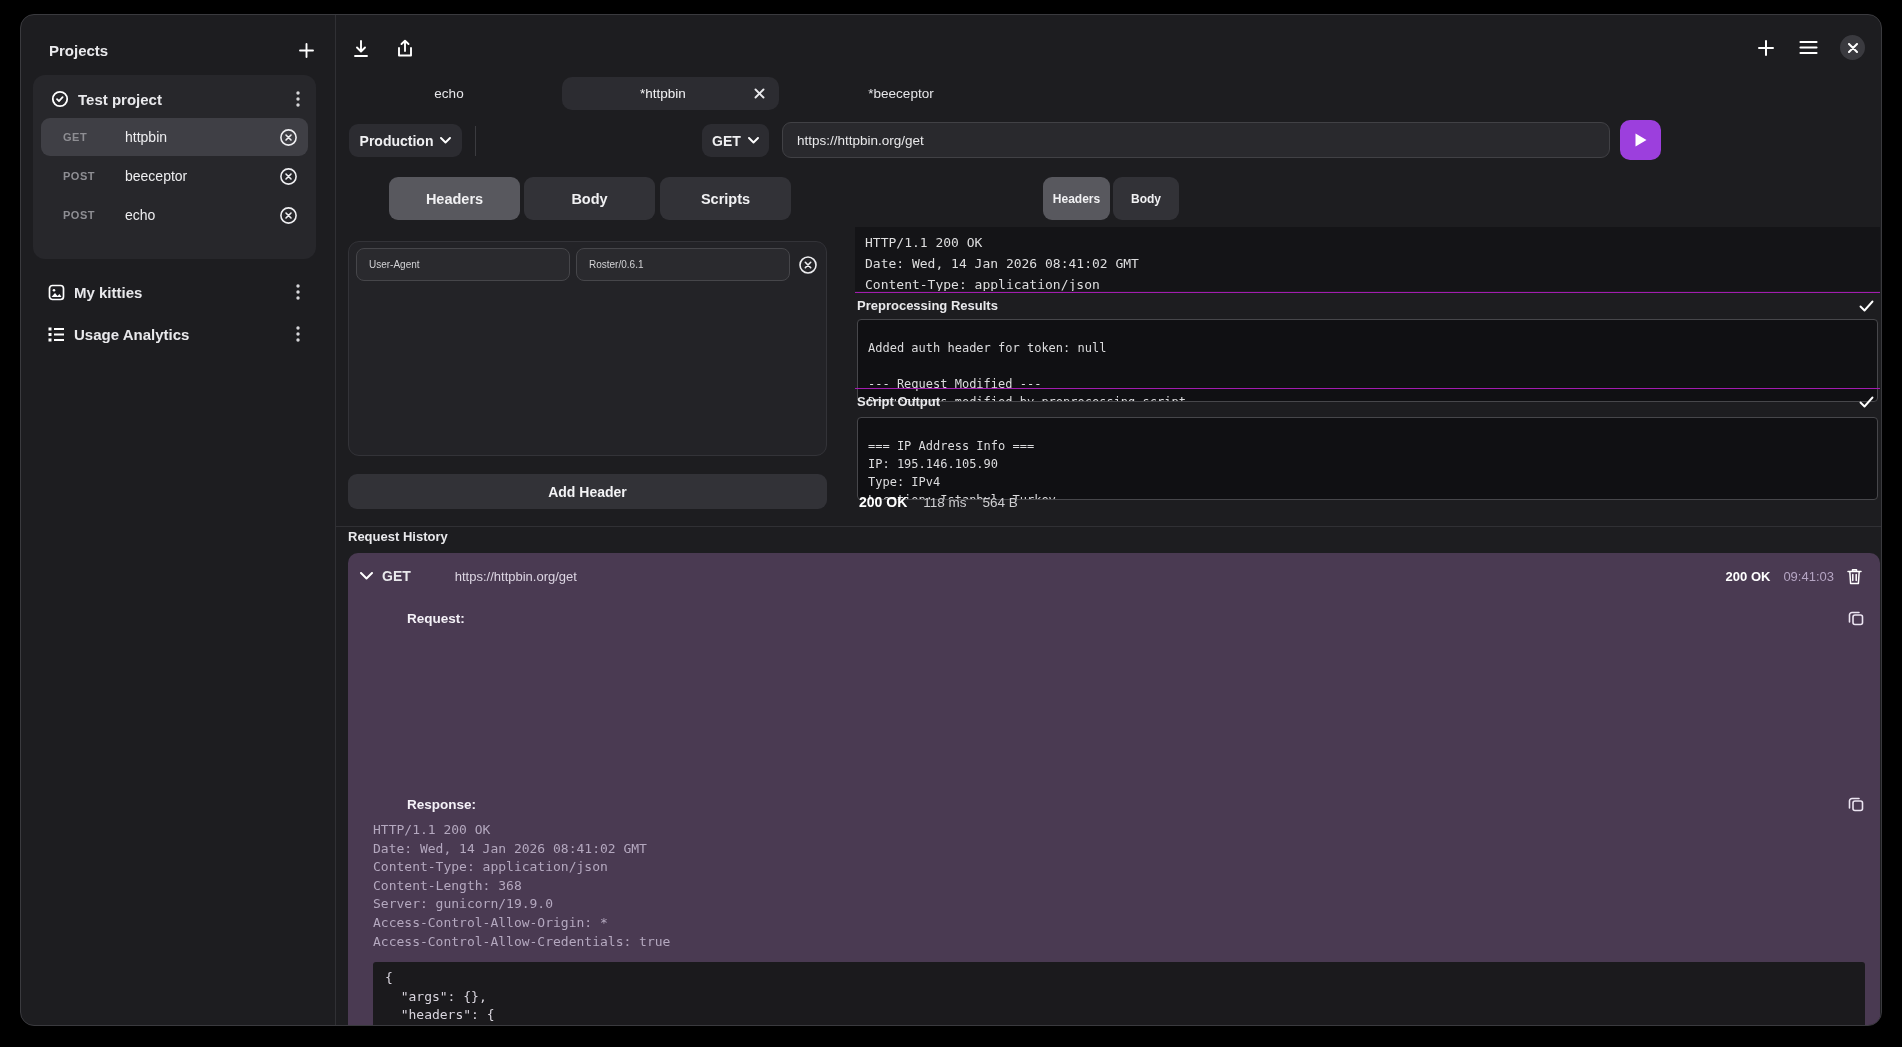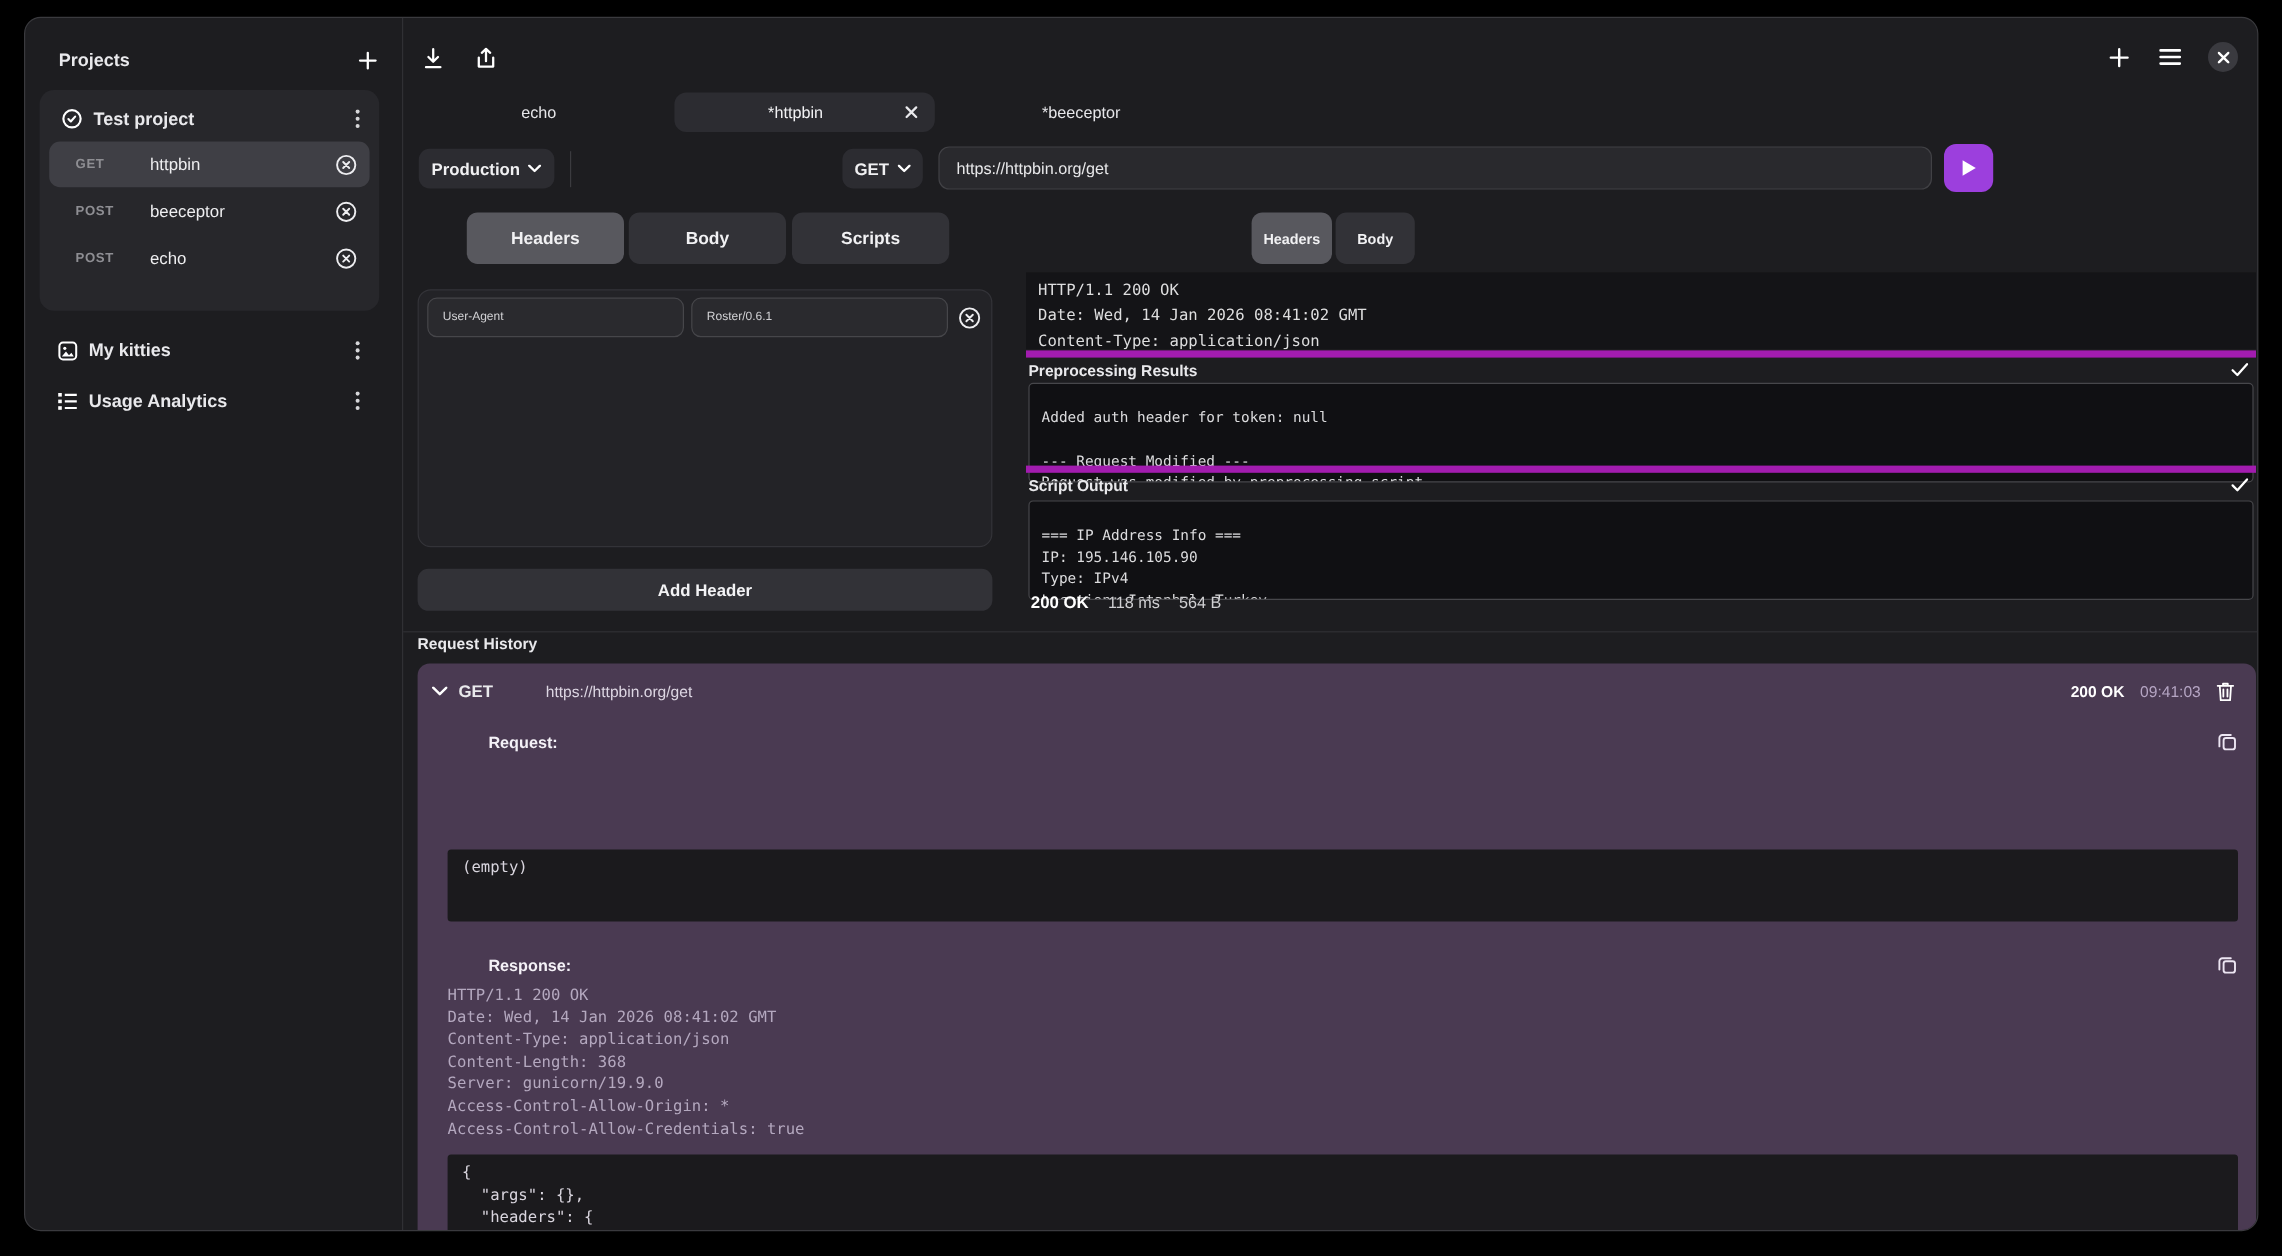--- a/index.html
+++ b/index.html
@@ -78,21 +78,21 @@
     background:#323237; border:none; border-radius:9px; color:#f3f3f5; font-size:14px;
     font-weight:700; cursor:pointer; font-family:"Liberation Sans", sans-serif; }
 
   .right-col { position:absolute; left:519px; top:162px; width:1025px; height:349px; }
   .right-col .seg-tab { font-size:12px; }
   .rt-0 { left:188px; width:67px; } .rt-1 { left:258px; width:66px; }
   .mono { font-family:"DejaVu Sans Mono", monospace; }
   .resp-preview { position:absolute; left:0; top:50px; width:1025px; height:64px;
     background:#141417; padding:5px 10px; font-size:13px; line-height:21px;
     color:#dededf; white-space:pre; overflow:hidden; }
-  .sec-head { position:absolute; left:0; width:1025px; height:26px; border-top:6px solid #a21caf;
+  .sec-head { position:absolute; left:0; width:1025px; height:26px; border-top:1px solid #a21caf;
     display:flex; align-items:center; justify-content:space-between; padding:0 6px 0 2px; }
   .sec-head .sec-title { font-size:13px; font-weight:700; }
   .ph { top:115px; } .sh { top:211px; }
   .out-box { position:absolute; left:2px; width:1021px; height:83px; background:#101013;
     border:1px solid #47474b; border-radius:4px; padding:19px 10px; font-size:12px;
     line-height:18px; color:#dcdcde; white-space:pre; overflow:hidden; }
   .ob1 { top:142px; } .ob2 { top:240px; }
   .status-row { position:absolute; left:4px; top:317px; display:flex; align-items:baseline; gap:16px; }
   .status-code { font-size:14px; font-weight:700; color:#fff; }
   .status-meta { font-size:13.5px; color:#cfcfd2; }
@@ -424,21 +424,20 @@
         <span class="h-label">Request:</span>
         <button class="ghost-btn">
           <span>
             <svg width="16" height="16" viewBox="0 0 16 16">
                 <rect x="5" y="5" width="9.5" height="9.5" rx="2" stroke="#ece5f2" stroke-width="1.6" fill="none"></rect>
                 <path d="M11 2.5H4A2.5 2.5 0 0 0 1.5 5v7" stroke="#ece5f2" stroke-width="1.6" fill="none" stroke-linecap="round"></path>
               </svg>
           </span>
         </button>
       </div>
-      <div class="h-box mono box-empty">(empty)</div>
 
       <div class="h-label-row lr-resp">
         <span class="h-label">Response:</span>
         <button class="ghost-btn">
           <span>
             <svg width="16" height="16" viewBox="0 0 16 16">
                 <rect x="5" y="5" width="9.5" height="9.5" rx="2" stroke="#ece5f2" stroke-width="1.6" fill="none"></rect>
                 <path d="M11 2.5H4A2.5 2.5 0 0 0 1.5 5v7" stroke="#ece5f2" stroke-width="1.6" fill="none" stroke-linecap="round"></path>
               </svg>
           </span>

